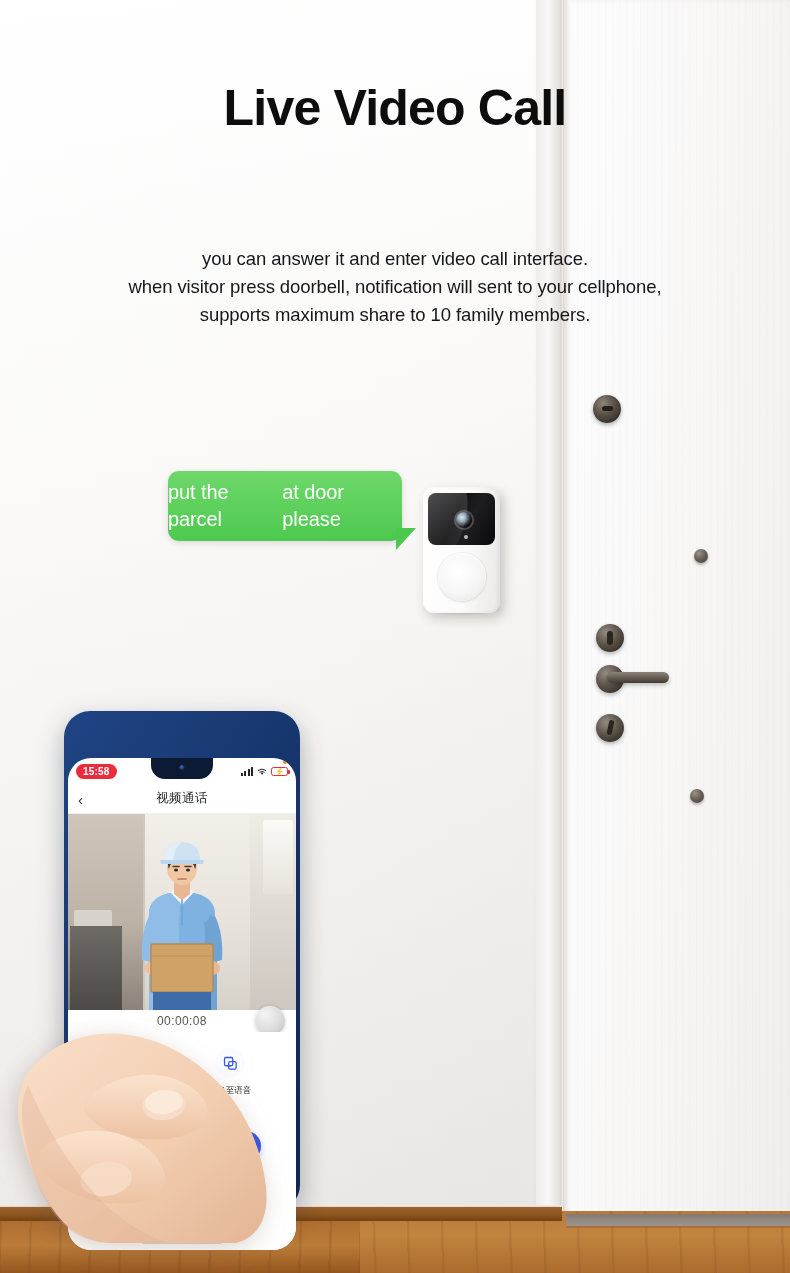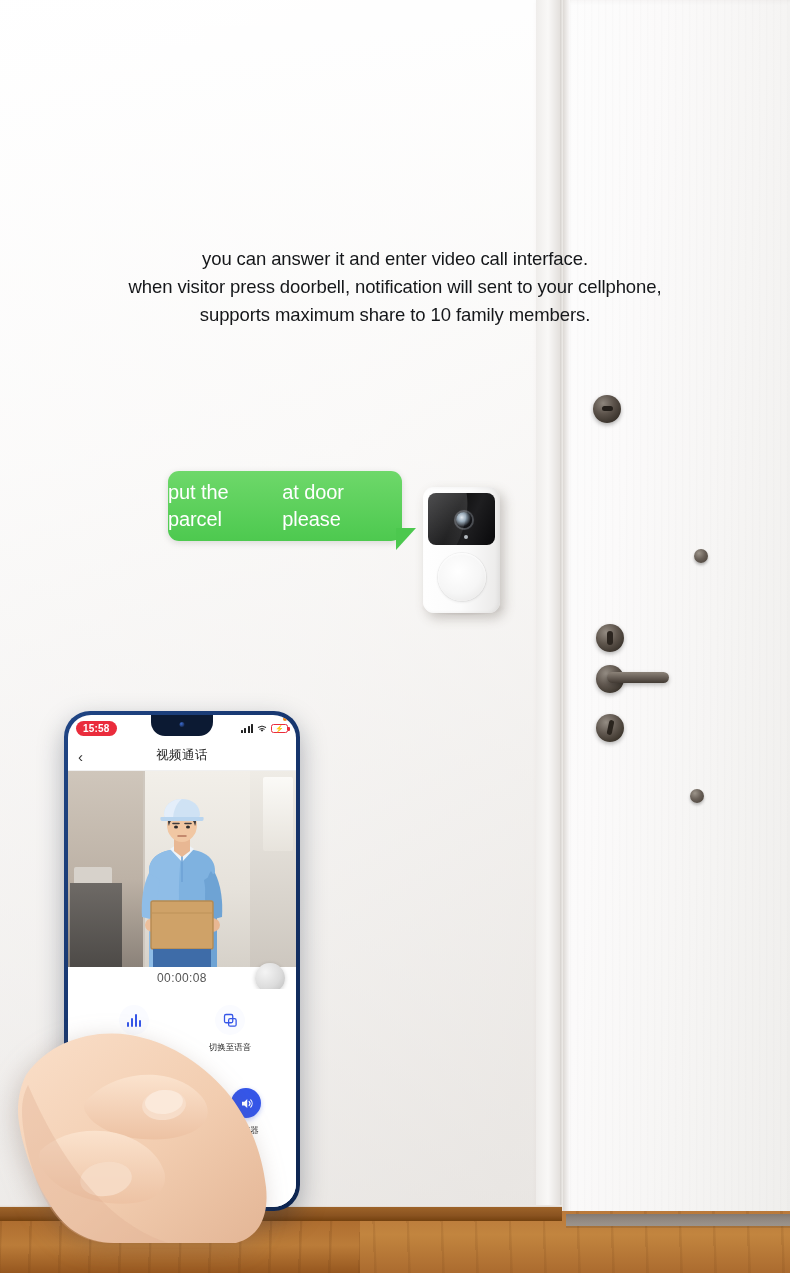--- a/index.html
+++ b/index.html
@@ -215,21 +215,21 @@
     position: absolute; left: 64px; top: 711px; width: 236px; height: 500px;
     border-radius: 26px;
     background: linear-gradient(125deg, #1b3câ 0%, #12305e 100%);
     background: linear-gradient(125deg, #1c3d78 0%, #102f5e 48%, #0c2murf 100%);
     background: linear-gradient(125deg, #204584 0%, #15336a 50%, #0d2550 100%);
     box-shadow: 0 10px 26px rgba(30,40,60,.35);
     padding: 4px;
   }
   .screen {
     position: relative; width: 100%; height: 100%;
-    border-radius: 23px; background: #fff; overflow: hidden;
+    border-radius: 23px; background: #fff; overflow: hidden; margin-top: 43px;
   }
   .notch {
     position: absolute; left: 50%; top: 0; transform: translateX(-50%);
     width: 62px; height: 21px;
     background: #0c1a33;
     border-radius: 0 0 14px 14px;
     z-index: 6;
   }
   .notch-cam {
     position: absolute; left: 50%; top: 7px; transform: translateX(-50%);
@@ -366,20 +366,21 @@
   <div class="hw stud2"></div>
 
   <div class="floor"></div>
   <div class="floor-left"></div>
   <div class="baseboard-top"></div>
   <div class="baseboard"></div>
   <div class="thresh"></div>
   <div class="door-bottom-shadow"></div>
 
   <div class="heading-wrap">
+    <div class="h1">Live Video Call</div>
   </div>
   <div class="sub">
     <div>you can answer it and enter video call interface.</div>
     <div>when visitor press doorbell, notification will sent to your cellphone,</div>
     <div>supports maximum share to 10 family members.</div>
   </div>
 
   <div class="bubble">
     <div class="bubble-line">put the parcel</div>
     <div class="bubble-line">at door please</div>

